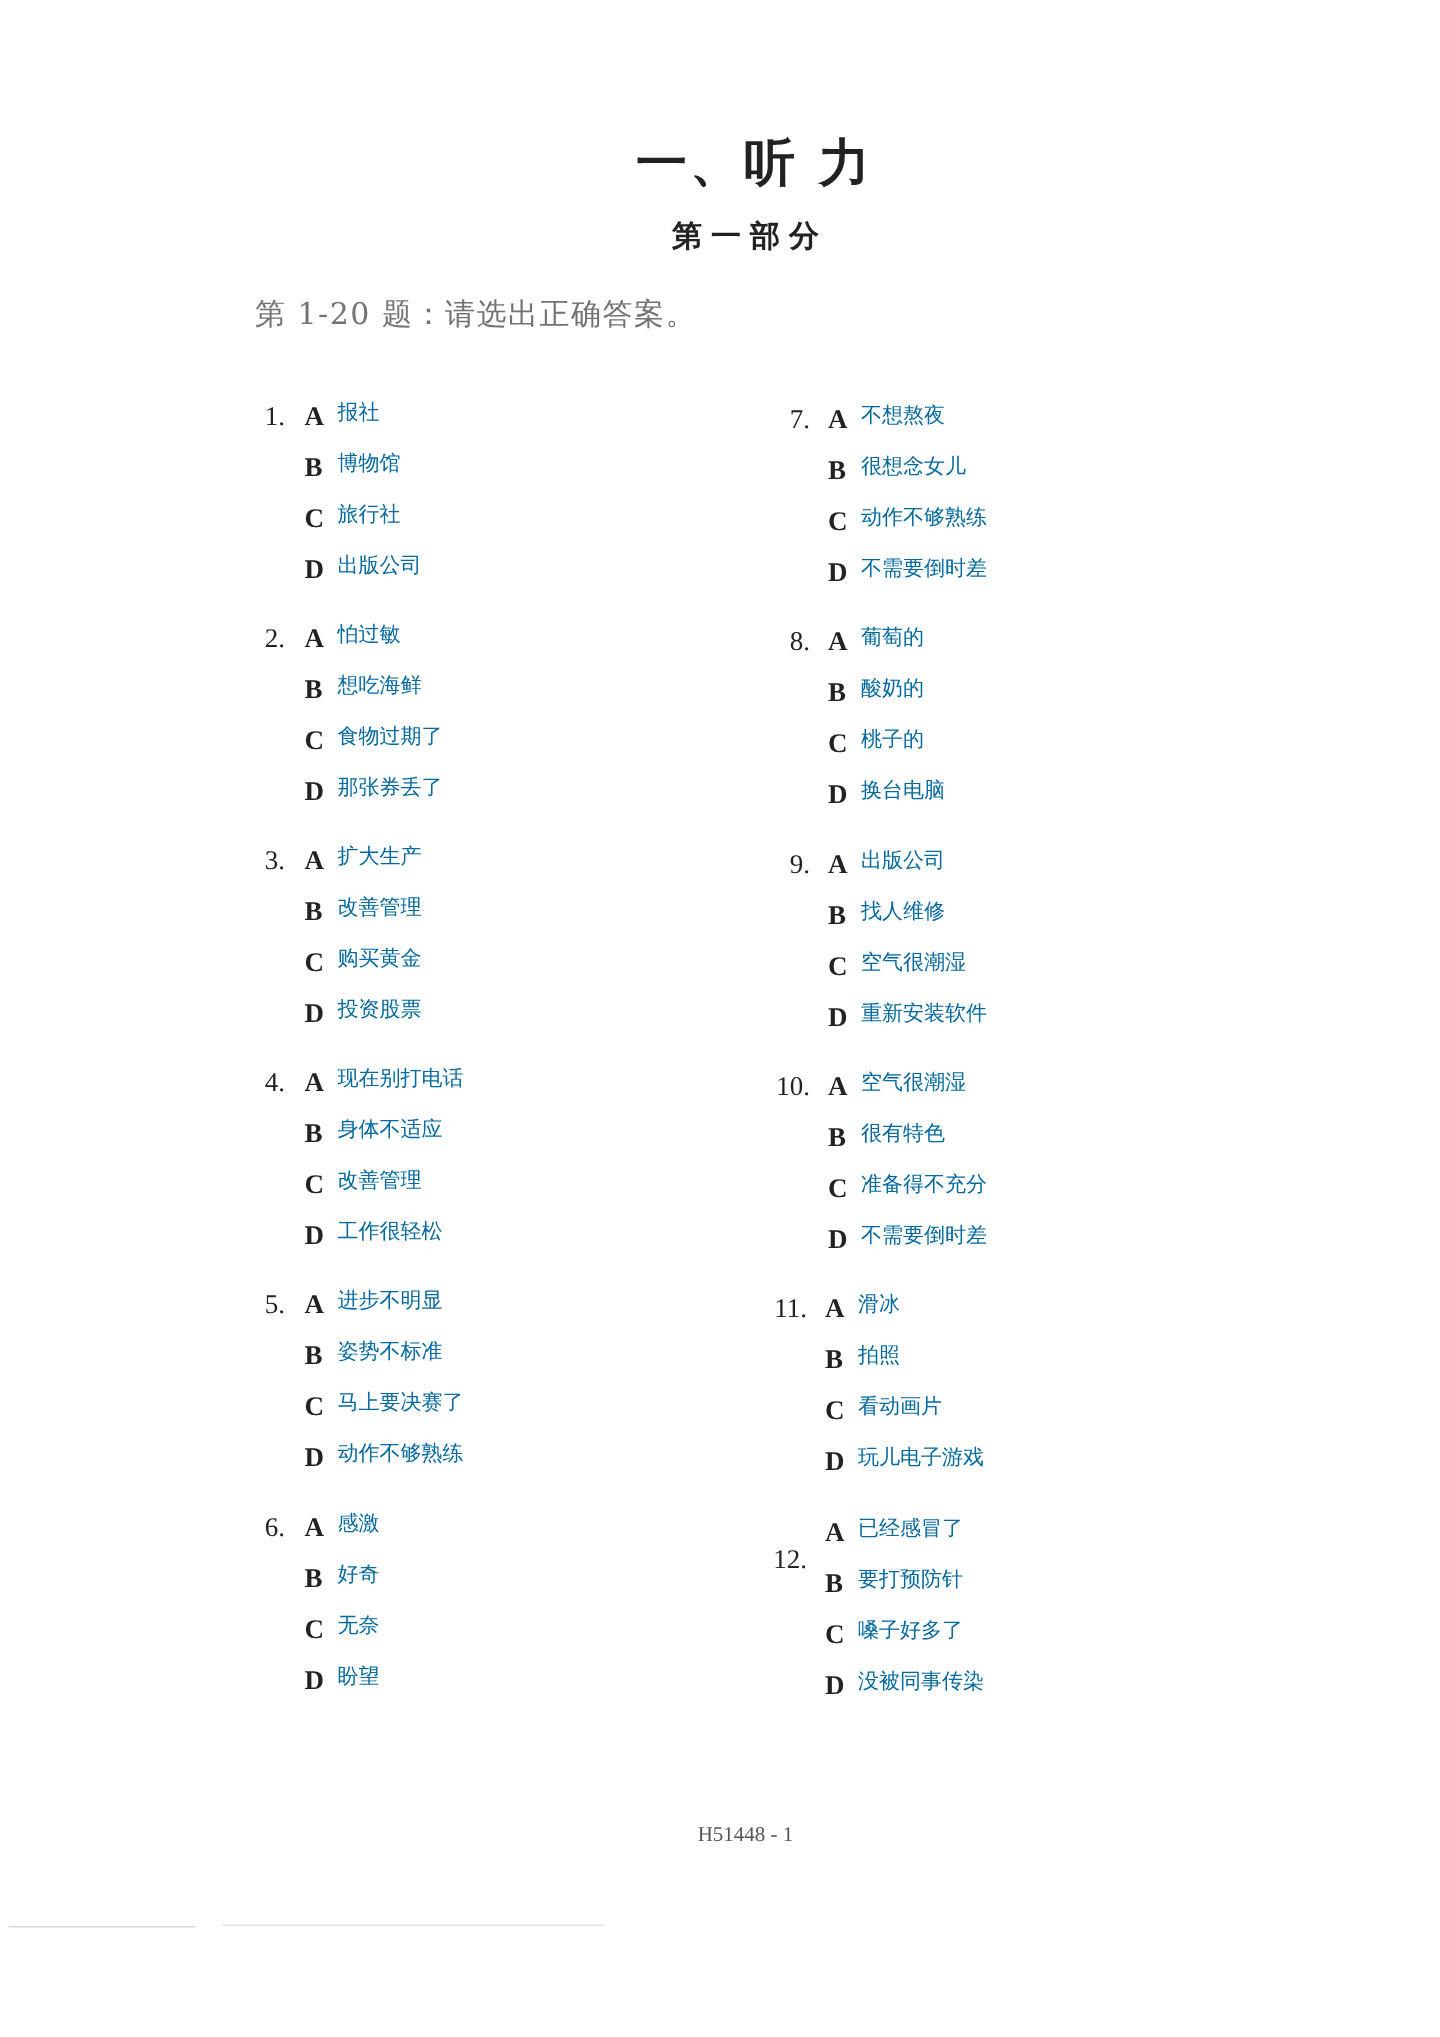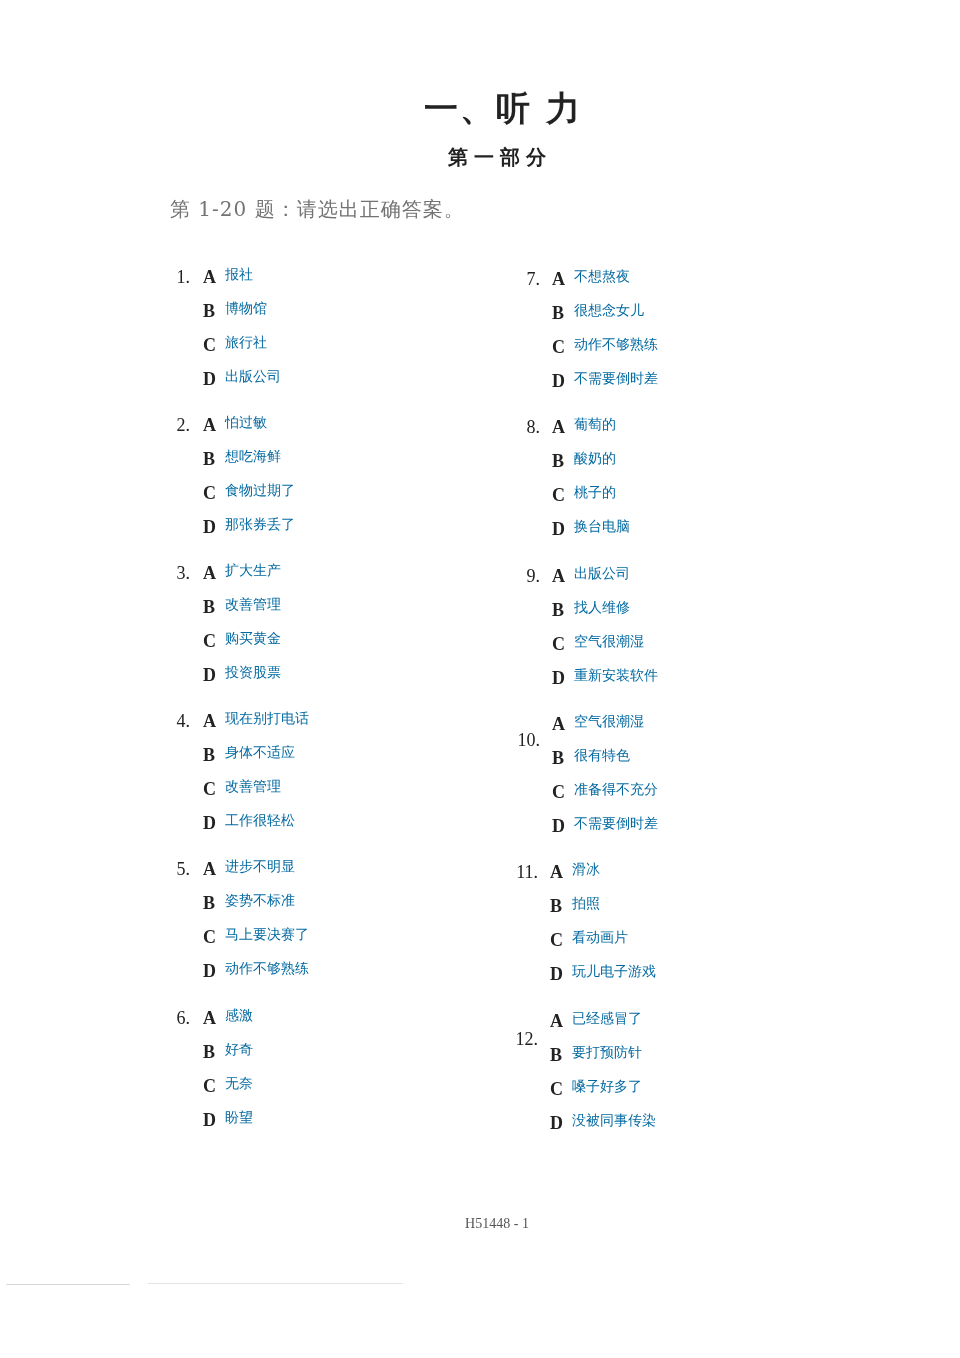--- a/index.html
+++ b/index.html
@@ -200,21 +200,21 @@
       <span class="opt-letter">C</span>
       <span class="opt-text">空气很潮湿</span>
     </div>
   <div class="opt" style="left:52px; top:102px;">
       <span class="opt-letter">D</span>
       <span class="opt-text">重新安装软件</span>
     </div>
 </div>
 
 <div class="question" style="left:500px; top:714px;">
-  <div class="q-num" style="left:0; top:0;margin-top:16px;">10.</div>
+  <div class="q-num" style="left:0; top:0;">10.</div>
   <div class="opt" style="left:52px; top:0;">
       <span class="opt-letter">A</span>
       <span class="opt-text">空气很潮湿</span>
     </div>
   <div class="opt" style="left:52px; top:34px;">
       <span class="opt-letter">B</span>
       <span class="opt-text">很有特色</span>
     </div>
   <div class="opt" style="left:52px; top:68px;">
       <span class="opt-letter">C</span>

